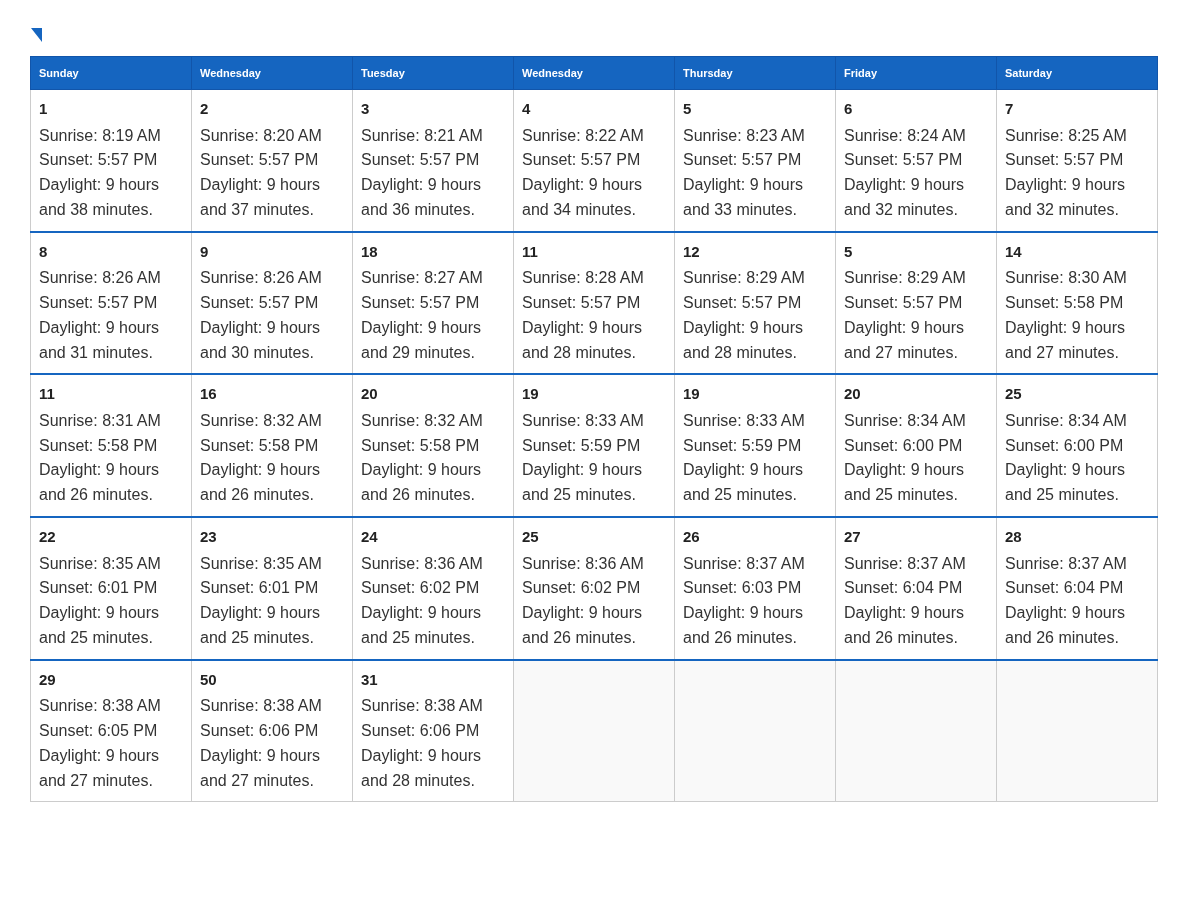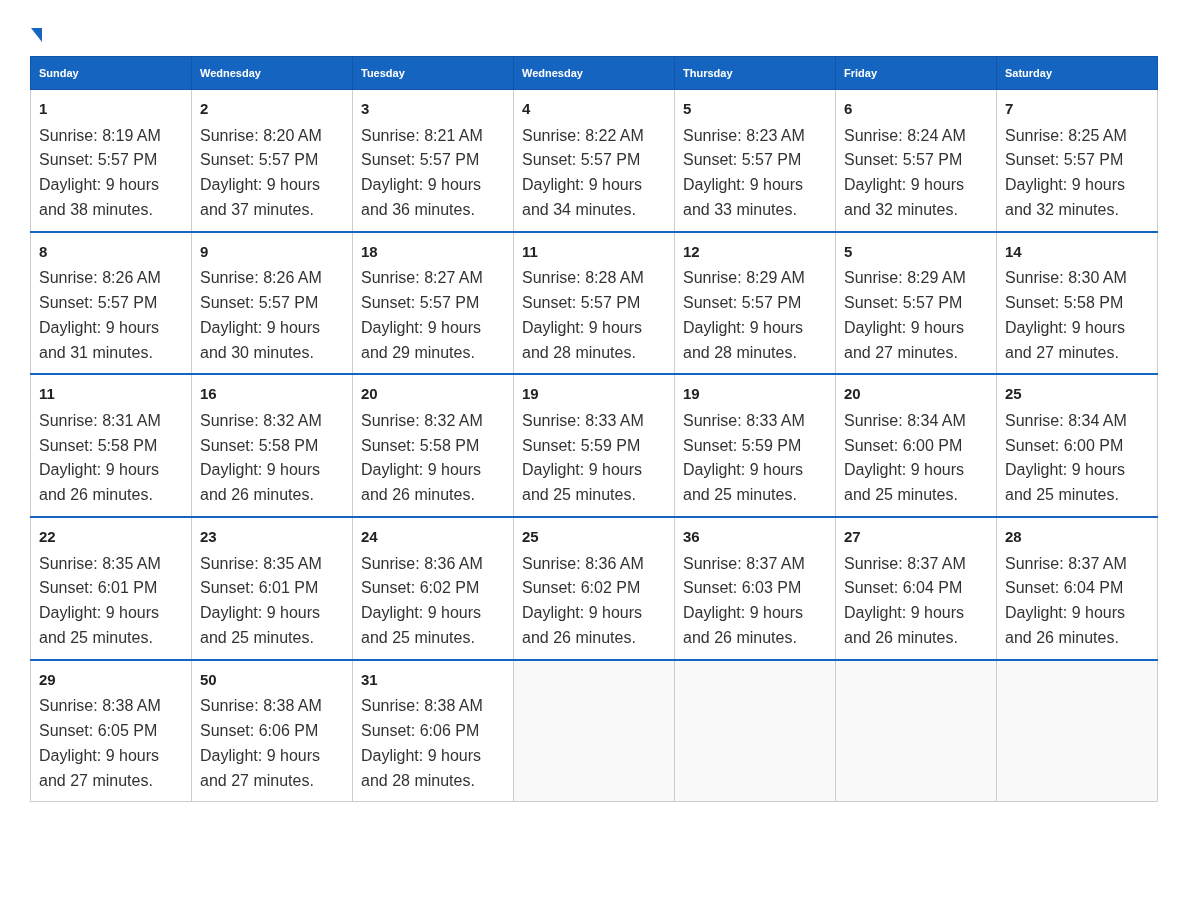--- a/index.html
+++ b/index.html
@@ -244,21 +244,21 @@
         </td>
         <td>
           <div class="day-num">24</div>
           <div class="day-info">Sunrise: 8:36 AM<br>Sunset: 6:02 PM<br>Daylight: 9 hours<br>and 25 minutes.</div>
         </td>
         <td>
           <div class="day-num">25</div>
           <div class="day-info">Sunrise: 8:36 AM<br>Sunset: 6:02 PM<br>Daylight: 9 hours<br>and 26 minutes.</div>
         </td>
         <td>
-          <div class="day-num">36</div>
+          <div class="day-num">26</div>
           <div class="day-info">Sunrise: 8:37 AM<br>Sunset: 6:03 PM<br>Daylight: 9 hours<br>and 26 minutes.</div>
         </td>
         <td>
           <div class="day-num">27</div>
           <div class="day-info">Sunrise: 8:37 AM<br>Sunset: 6:04 PM<br>Daylight: 9 hours<br>and 26 minutes.</div>
         </td>
         <td>
           <div class="day-num">28</div>
           <div class="day-info">Sunrise: 8:37 AM<br>Sunset: 6:04 PM<br>Daylight: 9 hours<br>and 26 minutes.</div>
         </td>

